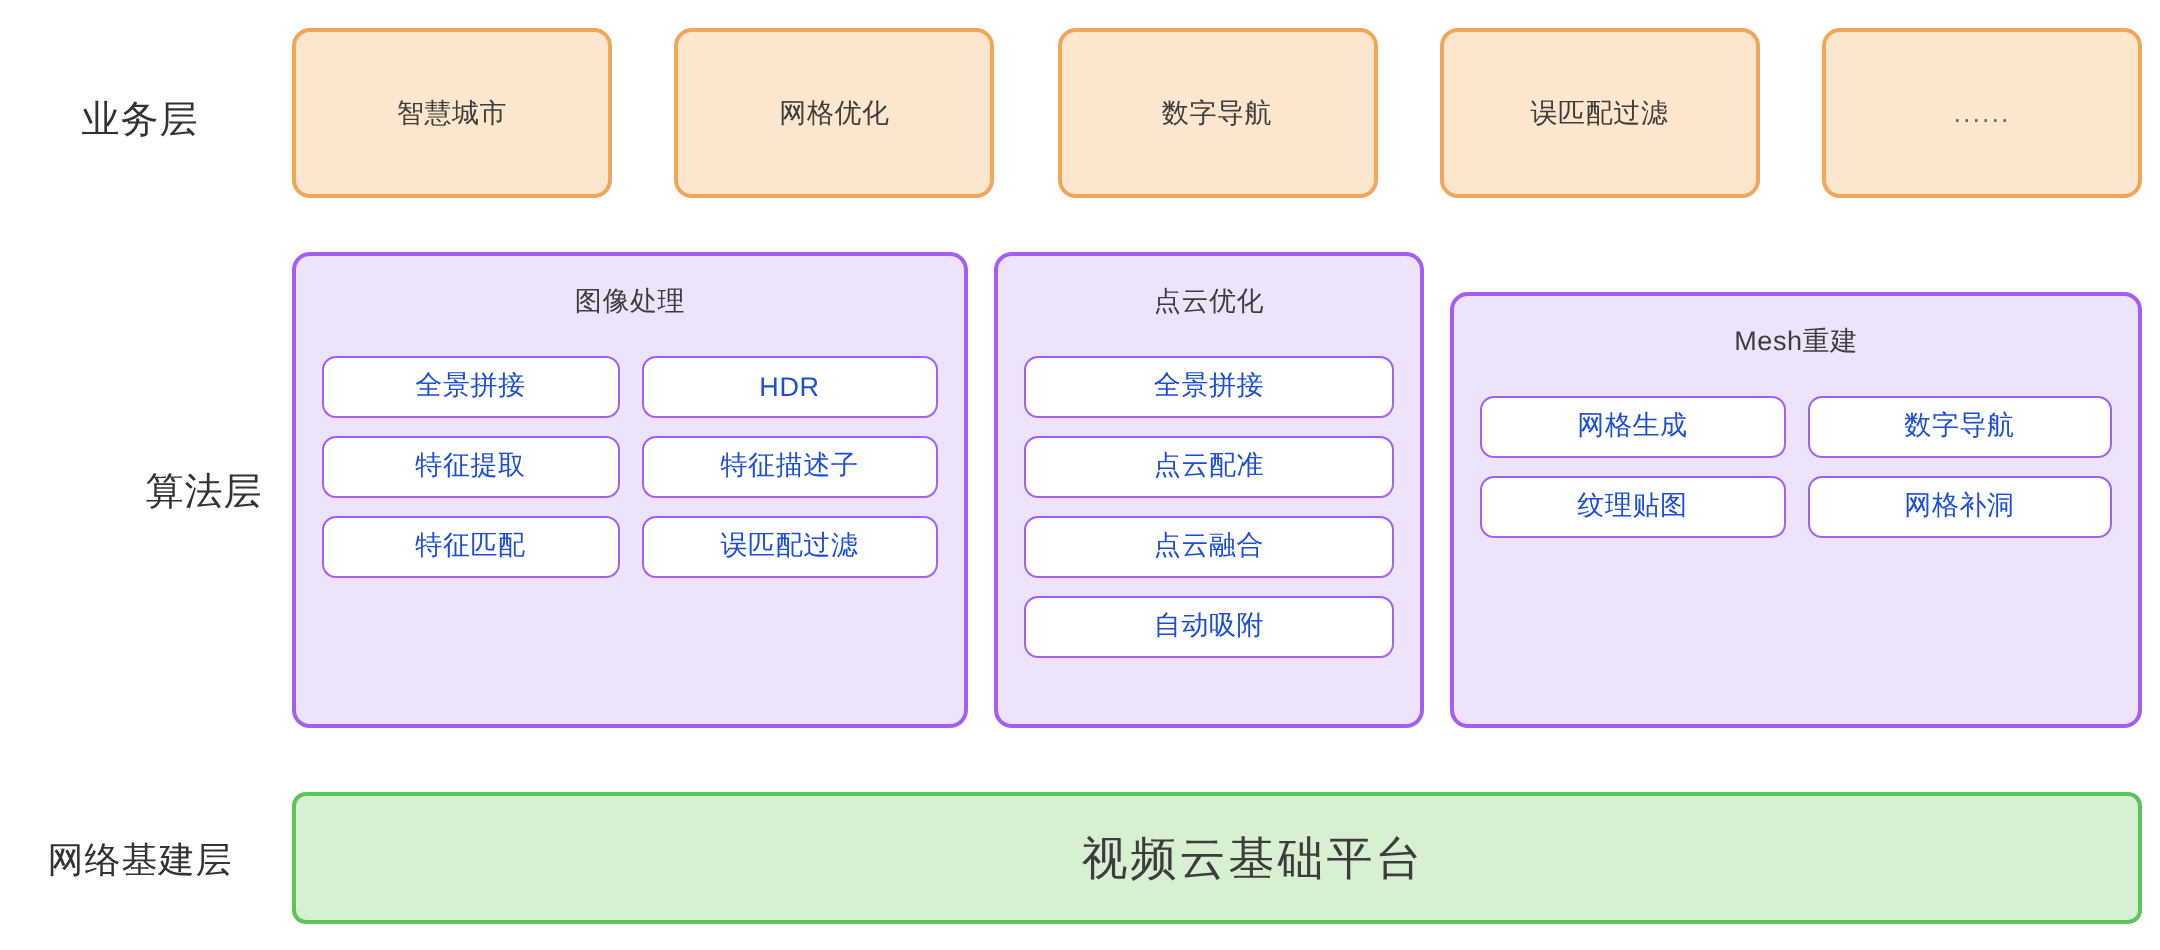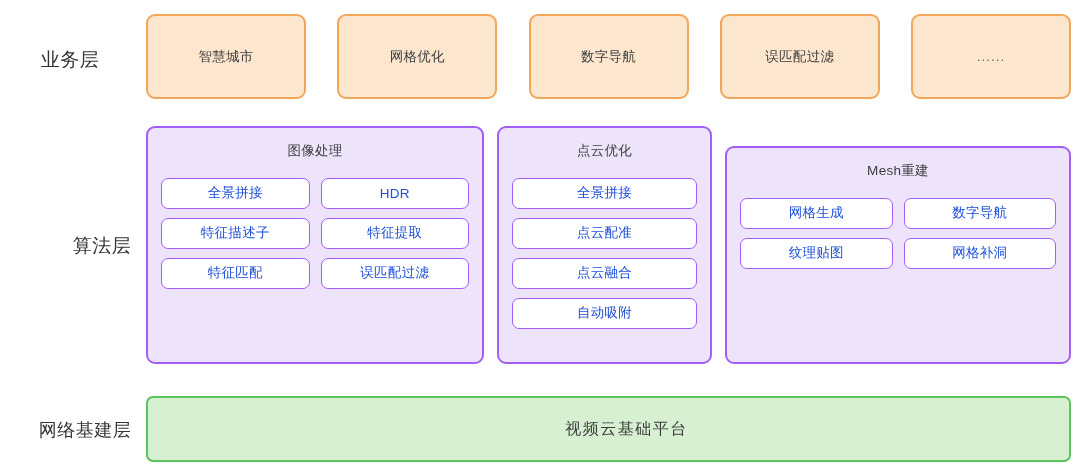--- a/index.html
+++ b/index.html
@@ -27,21 +27,20 @@
     left: 0;
     width: 140px;
     text-align: center;
     color: #333333;
     font-size: 19px;
     letter-spacing: 0.5px;
     white-space: nowrap;
   }
   .row-label.small {
     font-size: 18px;
-    margin-left: 15px;
   }
 
   
   .biz-row {
     position: absolute;
     left: 146px;
     top: 14px;
     width: 925px;
     height: 85px;
     display: flex;
@@ -132,21 +131,21 @@
     box-sizing: border-box;
     background: #D7F0D2;
     border: 2px solid #5CC45D;
     border-radius: 7px;
     display: flex;
     align-items: center;
     justify-content: center;
   }
   .net-text {
     color: #3d3d3d;
-    font-size: 16px;
+    font-size: 23px;
     letter-spacing: 1.5px;
     margin-left: 36px;
   }
 </style>
 </head>
 <body>
 
 <div id="canvas">
 
   <div class="row-label" style="top:47px;">业务层</div>
@@ -163,22 +162,22 @@
     <div class="biz-card dots">......</div>
   </div>
 
   <div class="algo-row">
 
     <div class="algo-panel p-image">
       <div class="panel-title">图像处理</div>
       <div class="chip-grid cols2">
         <div class="chip">全景拼接</div>
         <div class="chip">HDR</div>
+        <div class="chip">特征提取</div>
         <div class="chip">特征描述子</div>
-        <div class="chip">特征提取</div>
         <div class="chip">特征匹配</div>
         <div class="chip">误匹配过滤</div>
       </div>
     </div>
 
     <div class="algo-panel p-cloud">
       <div class="panel-title">点云优化</div>
       <div class="chip-grid cols1">
         <div class="chip">全景拼接</div>
         <div class="chip">点云配准</div>

